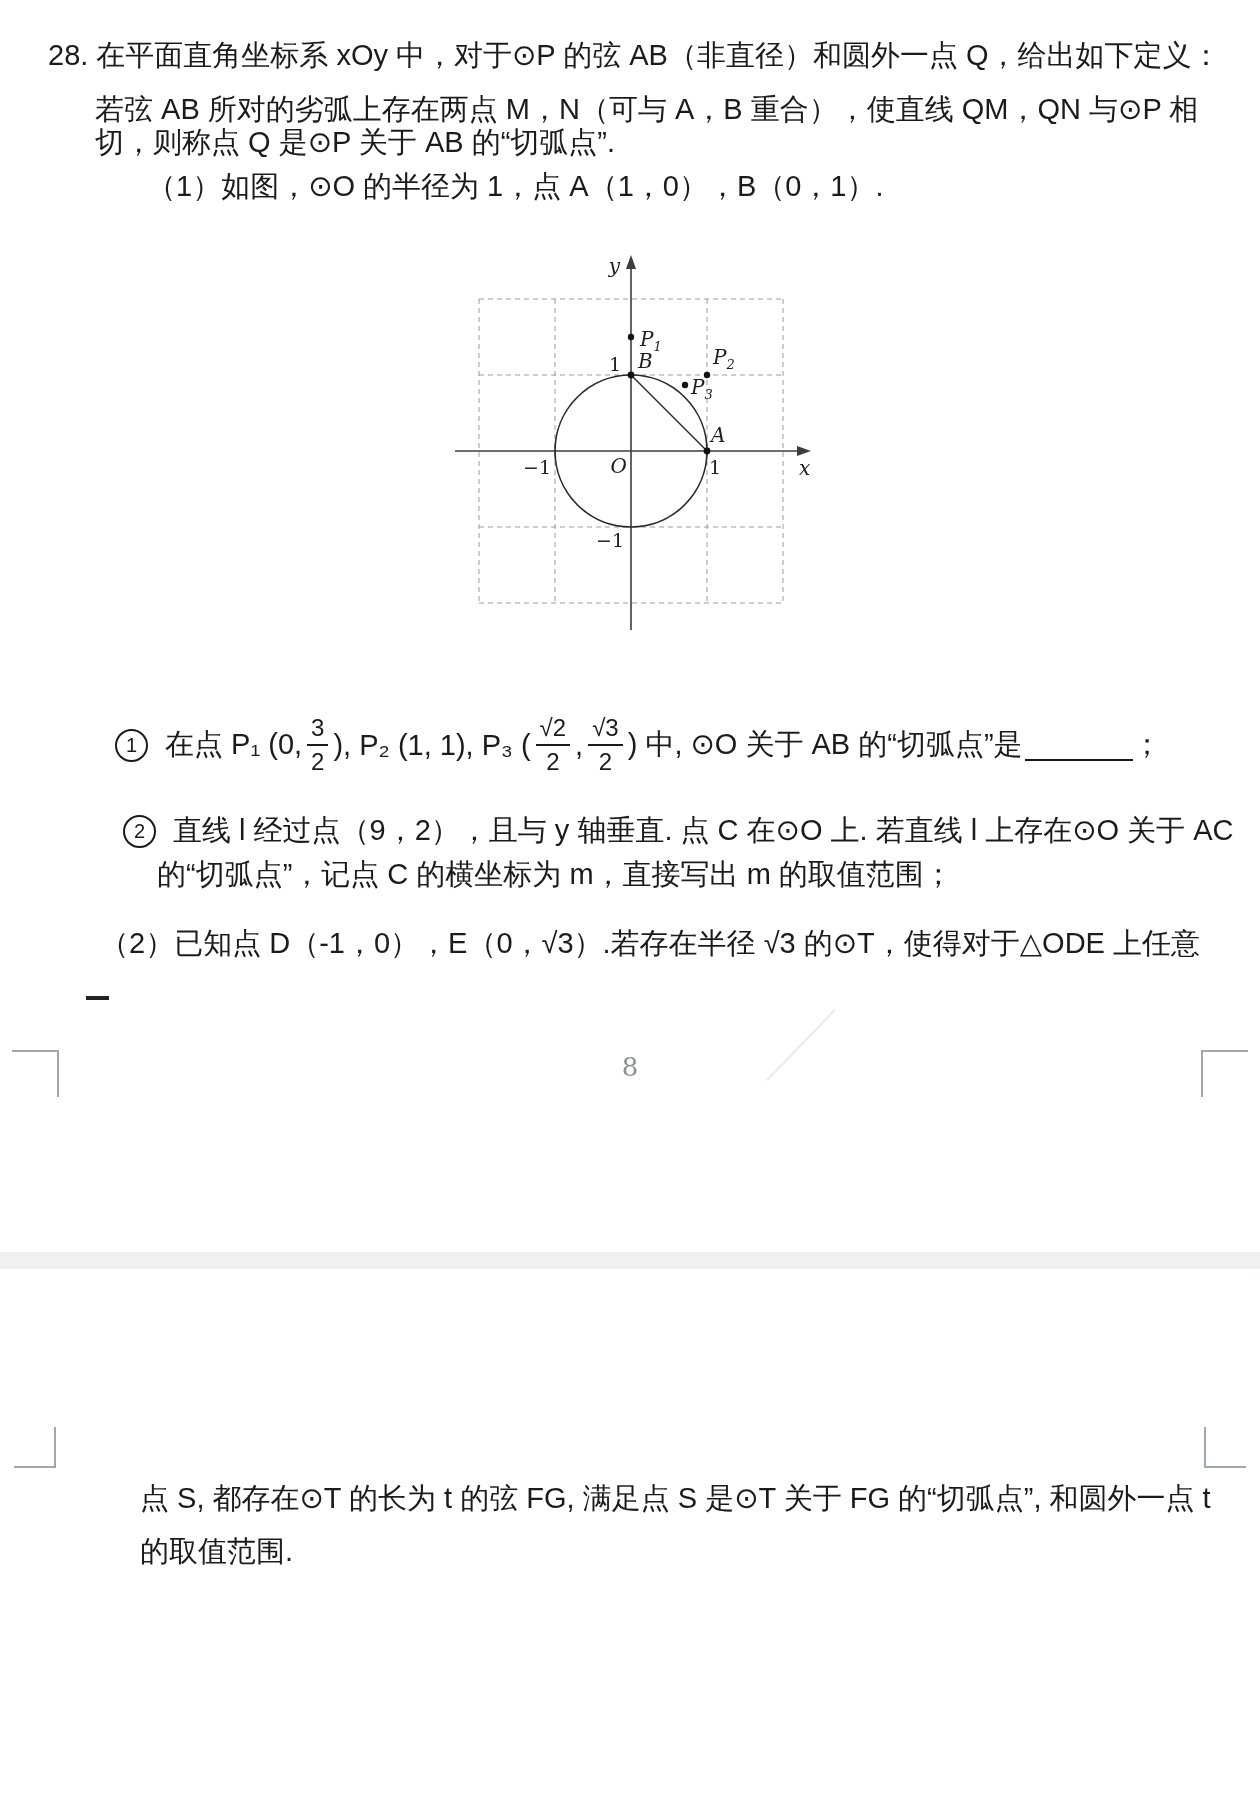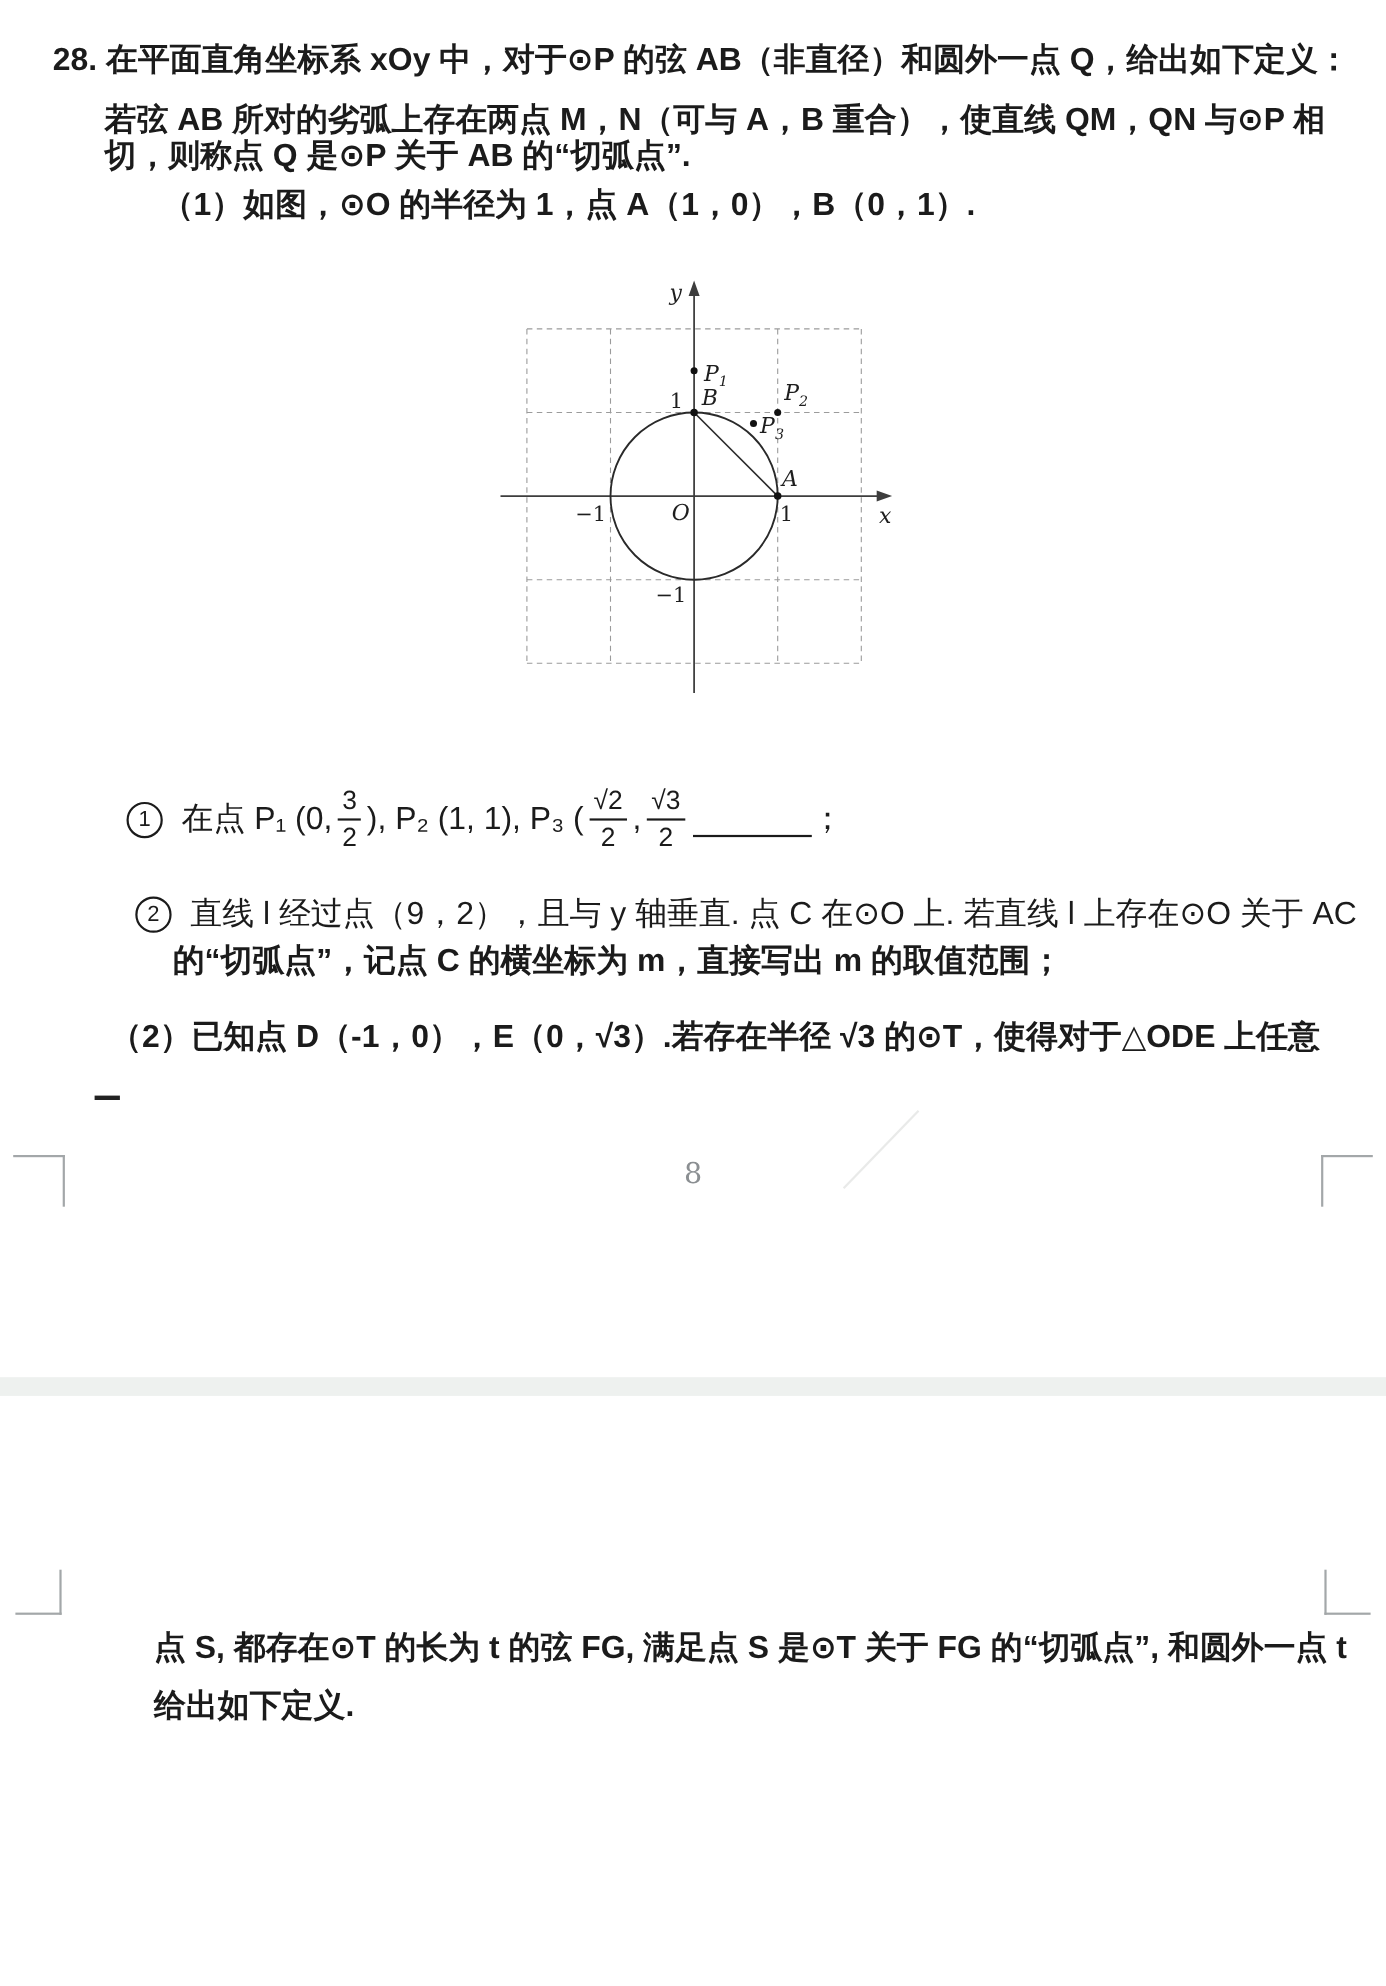--- a/index.html
+++ b/index.html
@@ -1,21 +1,21 @@
 <!DOCTYPE html>
 <html><head>
 <meta charset="utf-8">
 <style>
   html,body{margin:0;padding:0;}
   body{
     width:1260px;height:1805px;position:relative;background:#ffffff;
     font-family:"Liberation Sans","DejaVu Sans",sans-serif;
     color:#1b1b1b;overflow:hidden;
   }
-  .t{position:absolute;white-space:nowrap;font-size:29px;line-height:36px;font-weight:700;}
+  .t{position:absolute;white-space:nowrap;font-size:29px;line-height:36px;font-weight:400;}
   .qrow{position:absolute;display:flex;align-items:center;white-space:nowrap;font-size:29px;font-weight:500;}
   .marker{
     display:inline-flex;flex:0 0 auto;width:29px;height:29px;border:2px solid #1b1b1b;border-radius:50%;
     align-items:center;justify-content:center;font-size:20px;line-height:1;margin-right:17px;font-weight:500;
   }
   .frac{display:inline-flex;flex-direction:column;align-items:center;font-size:24px;line-height:1;margin:0 5px;}
   .frac .num{padding:0 4px 4px;border-bottom:2px solid #1b1b1b;}
   .frac .den{padding-top:4px;}
   .blank{display:inline-block;width:108px;height:30px;border-bottom:2px solid #1b1b1b;margin-left:2px;}
   .crop{position:absolute;background:#a3a7a9;}
@@ -92,20 +92,21 @@
   <span>), P₂ (1, 1), P₃ (</span>
   <span class="frac">
     <span class="num">√2</span>
     <span class="den">2</span>
   </span>
   <span>,</span>
   <span class="frac">
     <span class="num">√3</span>
     <span class="den">2</span>
   </span>
+  <span>) 中, ⊙O 关于 AB 的“切弧点”是</span>
   <span class="blank"></span>
   <span>；</span>
 </div>
 
 <div class="qrow" style="left:123px;top:812px;height:38px;">
   <span class="marker">2</span>
   <span>直线 l 经过点（9，2），且与 y 轴垂直. 点 C 在⊙O 上. 若直线 l 上存在⊙O 关于 AC</span>
 </div>
 <div class="t" style="left:157px;top:856px;">的“切弧点”，记点 C 的横坐标为 m，直接写出 m 的取值范围；</div>
 
@@ -122,13 +123,13 @@
 <div class="crease" style="left:800px;top:996px;height:98px;transform:rotate(44deg);"></div>
 
 <div class="band" style="top:1252px;height:17px;"></div>
 
 <div class="crop" style="left:54px;top:1427px;width:2px;height:41px;"></div>
 <div class="crop" style="left:14px;top:1466px;width:42px;height:2px;"></div>
 <div class="crop" style="left:1204px;top:1427px;width:2px;height:41px;"></div>
 <div class="crop" style="left:1204px;top:1466px;width:42px;height:2px;"></div>
 
 <div class="t" style="left:140px;top:1480px;">点 S, 都存在⊙T 的长为 t 的弦 FG, 满足点 S 是⊙T 关于 FG 的“切弧点”, 和圆外一点 t</div>
-<div class="t" style="left:140px;top:1533px;">给出如下定义.</div>
+<div class="t" style="left:140px;top:1533px;">的取值范围.</div>
 
 </body></html>

